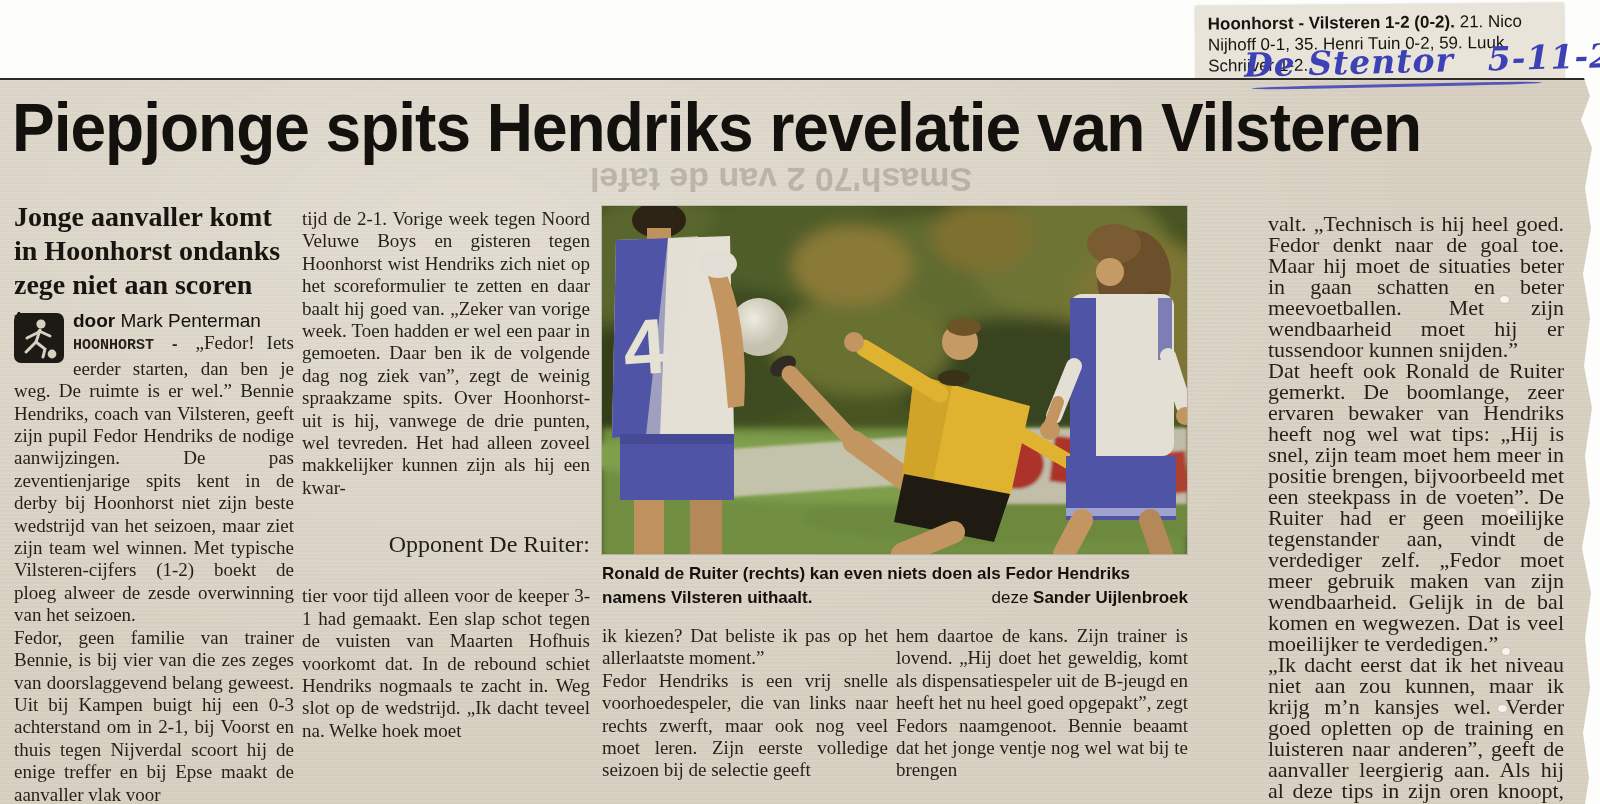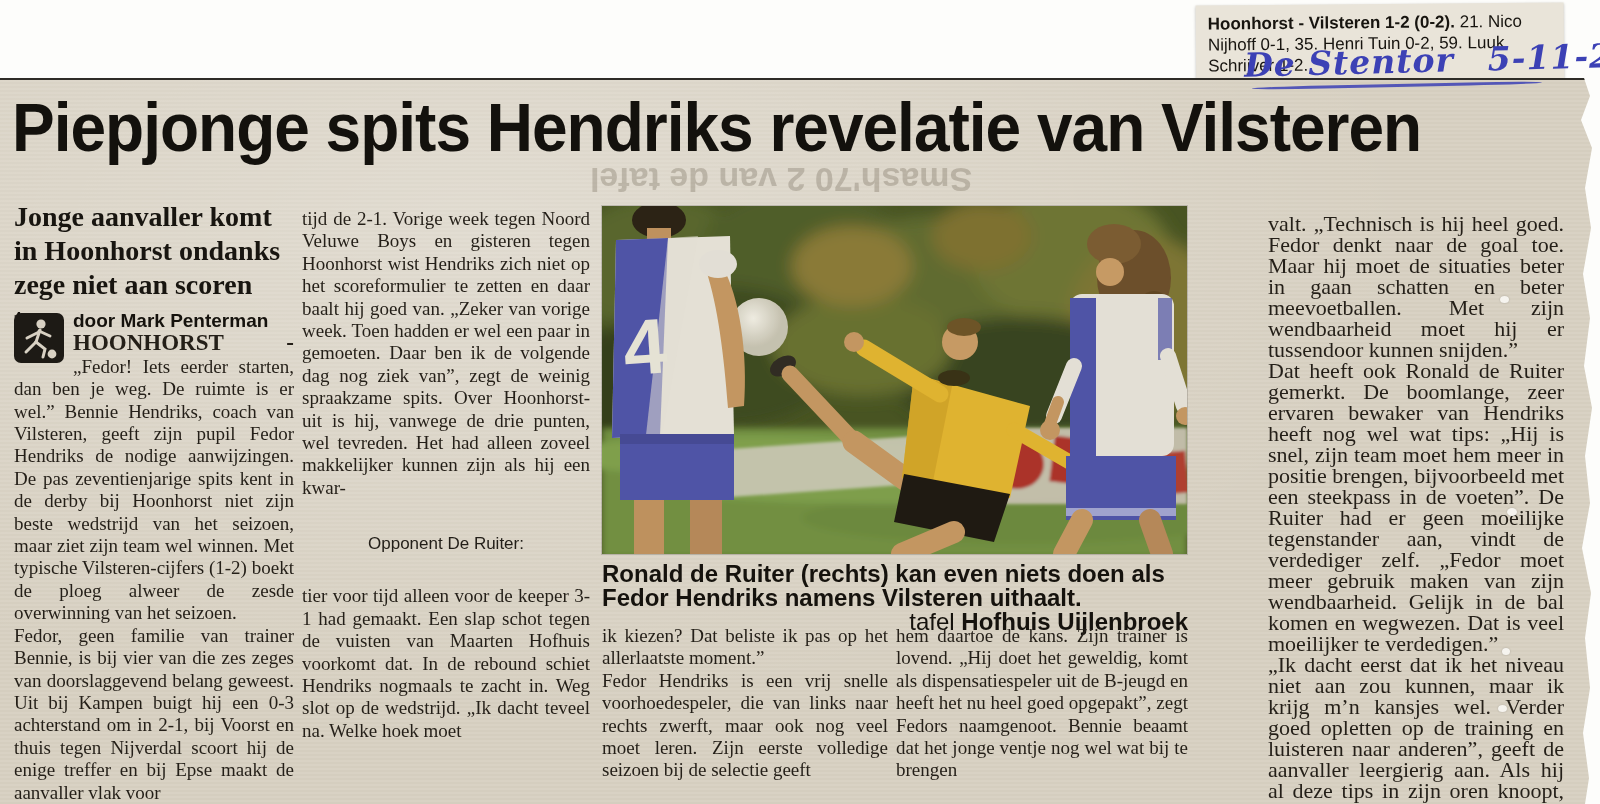--- a/index.html
+++ b/index.html
@@ -70,35 +70,35 @@
   .col4{left:896px;top:545px;width:292px;}
   .col5{left:1268px;top:133px;width:296px;font-size:22px;line-height:21px;}
   .byline-icon{
     float:left;width:50px;height:50px;margin:3px 9px 8px 0;
   }
   .byline-line{
     font-family:"Liberation Sans",sans-serif;font-size:19px;
     text-align:left;margin:0;color:#15120d;
   }
   .byline-line .by-prefix{font-weight:bold;}
-  .byline-line b{font-weight:bold;margin-top:20px;}
-  .leadin{font-family:Liberation Serif, serif;font-weight:bold;font-size:23px;}
+  .byline-line b{font-weight:normal;margin-top:20px;}
+  .leadin{font-family:Liberation Mono, monospace;font-weight:bold;font-size:15px;}
   .crosshead{
     margin:26px 0 22px 0;
-    font-family:Liberation Sans, sans-serif;
-    font-size:17px;line-height:38px;color:#221e18;text-align:center;
+    font-family:Liberation Serif, serif;
+    font-size:24px;line-height:38px;color:#221e18;text-align:right;
   }
   
   .photo-wrap{
     position:absolute;left:602px;top:126px;width:585px;height:348px;
     outline:1px solid rgba(0,0,0,.15);
   }
   .caption{
     position:absolute;left:602px;top:482px;width:586px;
-    font-size:24px;font-weight:bold;line-height:24px;color:#15120d;
+    font-size:17px;font-weight:bold;line-height:24px;color:#15120d;
   }
   .caption .credit{float:right;font-weight:normal;}
   .caption .credit b{font-weight:bold;}
   .speck{position:absolute;background:#f6f4ef;border-radius:50%;box-shadow:0 0 2px rgba(0,0,0,.2);}
 </style>
 </head>
 <body>
 
 <div class="scorebox">
   <b>Hoonhorst - Vilsteren 1-2 (0-2).</b><span> 21. Nico Nijhoff 0-1, 35. Henri Tuin 0-2, 59. Luuk Schrijver 1-2.</span>
@@ -242,21 +242,21 @@
         <rect x="464" y="302" width="110" height="8" fill="#c8cbe8" opacity=".7"></rect>
         <path d="M480,314 L462,348" stroke="#c79862" stroke-width="22" stroke-linecap="round"></path>
         <path d="M548,314 L560,348" stroke="#b8895a" stroke-width="22" stroke-linecap="round"></path>
       </g>
       <rect width="585" height="348" fill="#8a7a50" opacity=".07"></rect>
     </svg>
   </div>
 
   <div class="caption">
     <span>Ronald de Ruiter (rechts) kan even niets doen als Fedor Hendriks namens Vilsteren uithaalt.</span>
-    <span class="credit"><span>tafel </span><b>Hofhuis Uijlenbroek</b></span>
+    <span class="credit"><span>deze </span><b>Sander Uijlenbroek</b></span>
   </div>
 
   <div class="bodycol col4">
     <p>hem daartoe de kans. Zijn trainer is lovend. „Hij doet het geweldig, komt als dispensatiespeler uit de B-jeugd en heeft het nu heel goed opgepakt”, zegt Fedors naamgenoot. Bennie beaamt dat het jonge ventje nog wel wat bij te brengen</p>
   </div>
 
   <div class="bodycol col3">
     <p>ik kiezen? Dat beliste ik pas op het allerlaatste moment.”</p>
     <p>Fedor Hendriks is een vrij snelle voorhoedespeler, die van links naar rechts zwerft, maar ook nog veel moet leren. Zijn eerste volledige seizoen bij de selectie geeft</p>
   </div>

